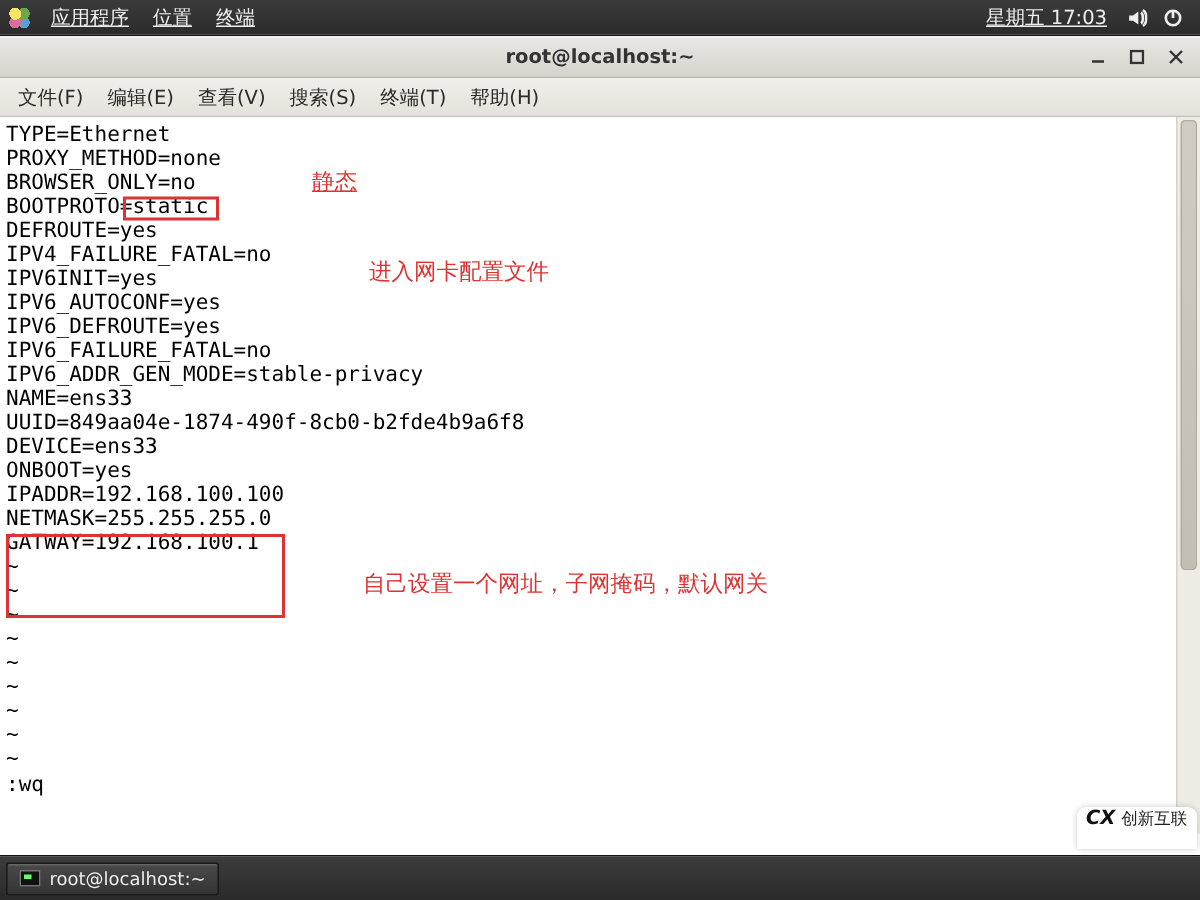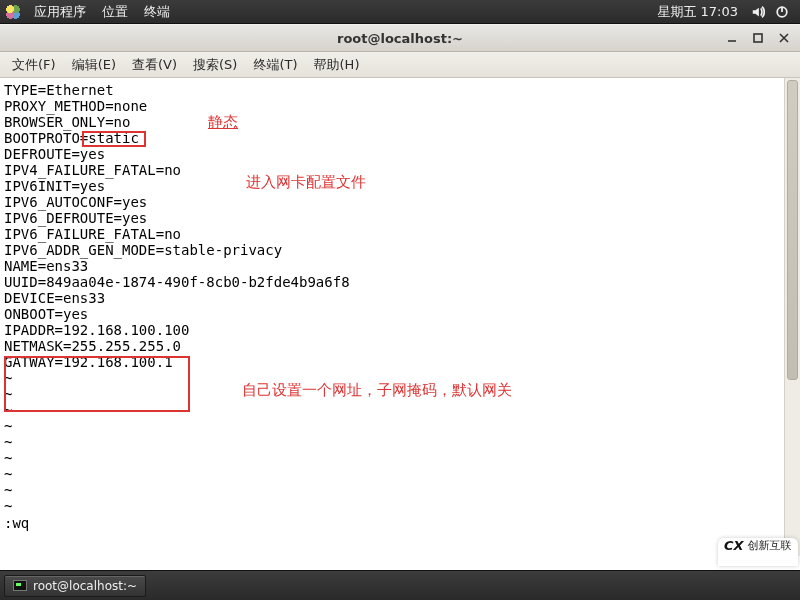--- a/index.html
+++ b/index.html
@@ -15,20 +15,21 @@
   
   .panel {
     position: relative;
     height: 24px;
     background: linear-gradient(#3b3b3b, #2b2b2b);
     color: #eee;
     display: flex;
     align-items: center;
     padding: 0 6px;
     border-bottom: 1px solid #111;
+    text-decoration: underline;
   }
   .panel .logo {
     width: 14px; height: 14px;
     margin-right: 6px;
     display: inline-block;
     position: relative;
   }
   .panel .logo::before {
     content: "";
     position: absolute; inset: 0;

